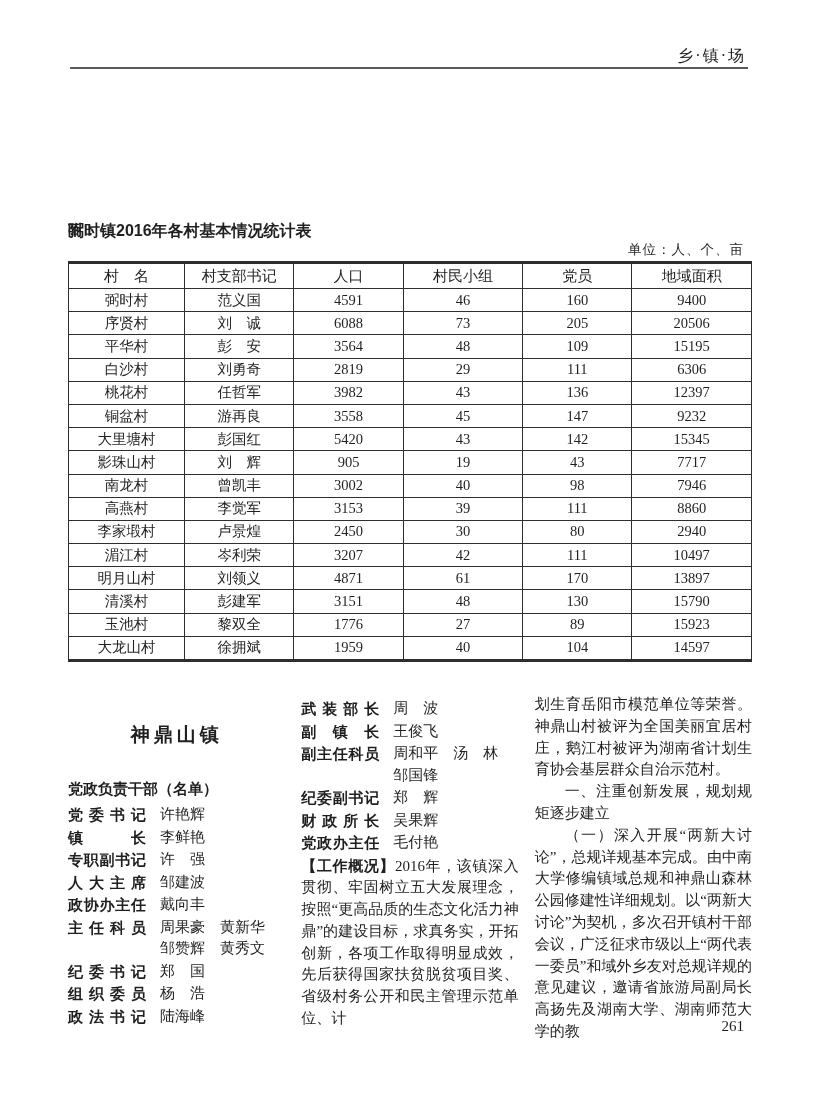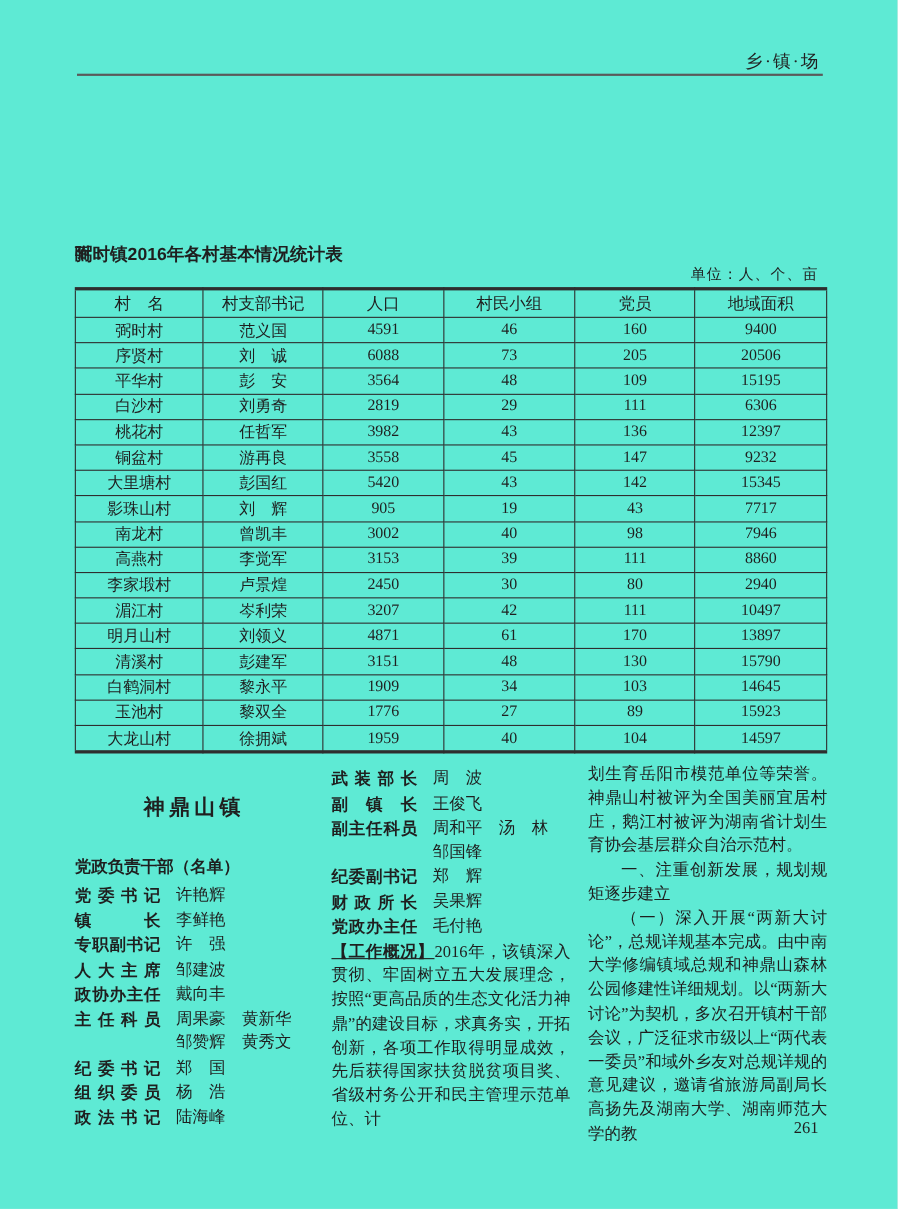--- a/index.html
+++ b/index.html
@@ -1,18 +1,18 @@
 <!DOCTYPE html>
 <html><head>
 <meta charset="utf-8">
 <style>
   html,body{margin:0;padding:0;background:#e8e8e4;}
   .page{
     position:relative;width:816px;height:1099px;margin:0 auto;
-    background:#5eead4;overflow:hidden;color:#1f1f1f;
+    background:#ffffff;overflow:hidden;color:#1f1f1f;
     font-family:"Liberation Serif","DejaVu Serif",serif;
   }
   
   .head-text{
     position:absolute;top:46px;right:70px;font-size:16px;letter-spacing:2px;
     color:#222;font-family:"Liberation Serif","DejaVu Serif",serif;
   }
   .head-rule{position:absolute;top:67px;left:70px;width:678px;height:2px;background:#5a5a5a;}
   
   .top-cols{position:absolute;top:86px;left:68px;width:684px;display:flex;gap:16px;}
@@ -54,21 +54,21 @@
   }
   .roster{margin-top:4px;}
   .r-item{display:flex;margin:0 0 1px 0;line-height:21.5px;}
   .r-label{
     flex:0 0 78px;text-align:justify;text-align-last:justify;
     font-family:"Liberation Sans","DejaVu Sans",sans-serif;font-weight:700;font-size:15px;
   }
   .r-names{margin-left:14px;font-size:15px;}
   .r-line{display:block;}
   .work{margin:19px 0 0 0;text-align:justify;line-height:21.5px;}
-  .work b{font-family:"Liberation Sans","DejaVu Sans",sans-serif;font-size:15px;text-decoration:underline;}
+  .work b{font-family:"Liberation Sans","DejaVu Sans",sans-serif;font-size:15px;}
   .bcol p{margin:0;text-align:justify;line-height:21.8px;}
   .pageno{position:absolute;top:1018px;right:72px;font-size:15px;}
 </style>
 </head>
 <body>
 
 <div class="page">
 
   <span class="head-text">乡·镇·场</span>
   <div class="head-rule"></div>
@@ -219,28 +219,20 @@
 
     <tr>
       <td>清溪村</td>
       <td>彭建军</td>
       <td>3151</td>
       <td>48</td>
       <td>130</td>
       <td>15790</td>
     </tr>
 
-    <tr>
-      <td>白鹤洞村</td>
-      <td>黎永平</td>
-      <td>1909</td>
-      <td>34</td>
-      <td>103</td>
-      <td>14645</td>
-    </tr>
 
     <tr>
       <td>玉池村</td>
       <td>黎双全</td>
       <td>1776</td>
       <td>27</td>
       <td>89</td>
       <td>15923</td>
     </tr>
 

